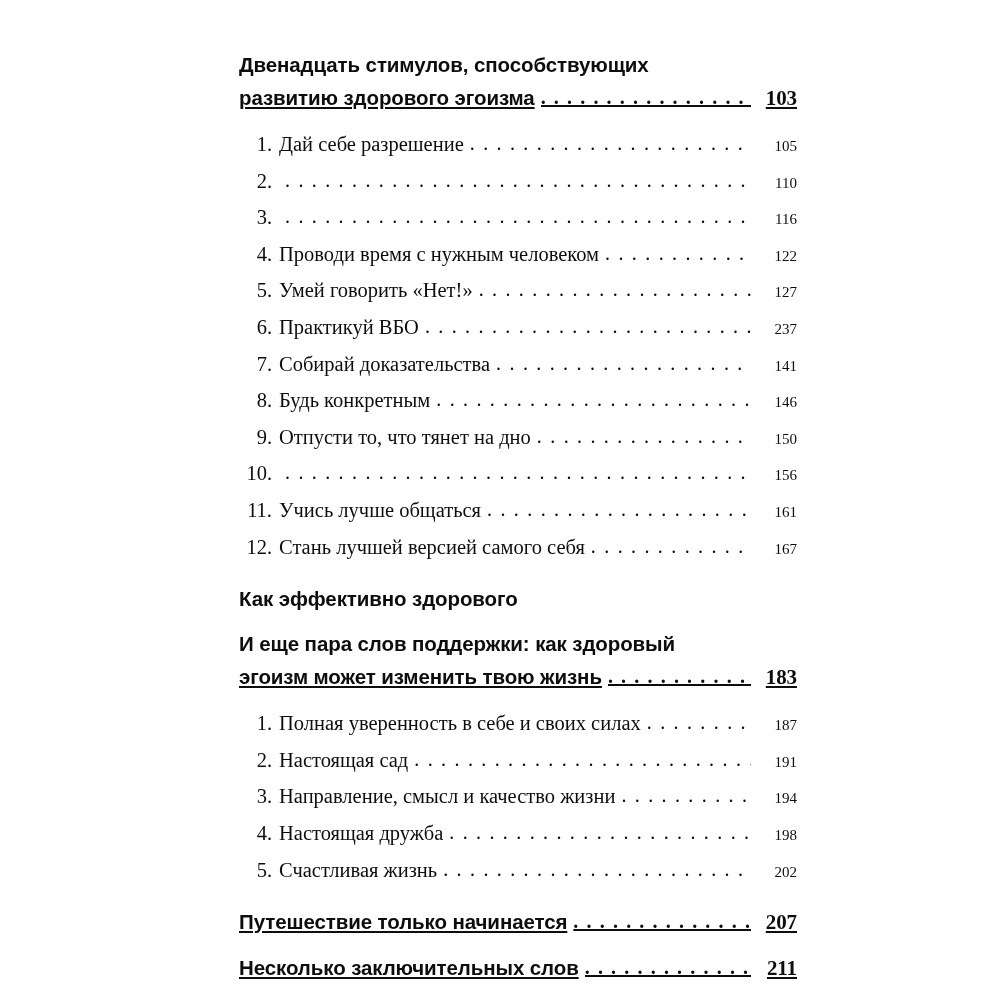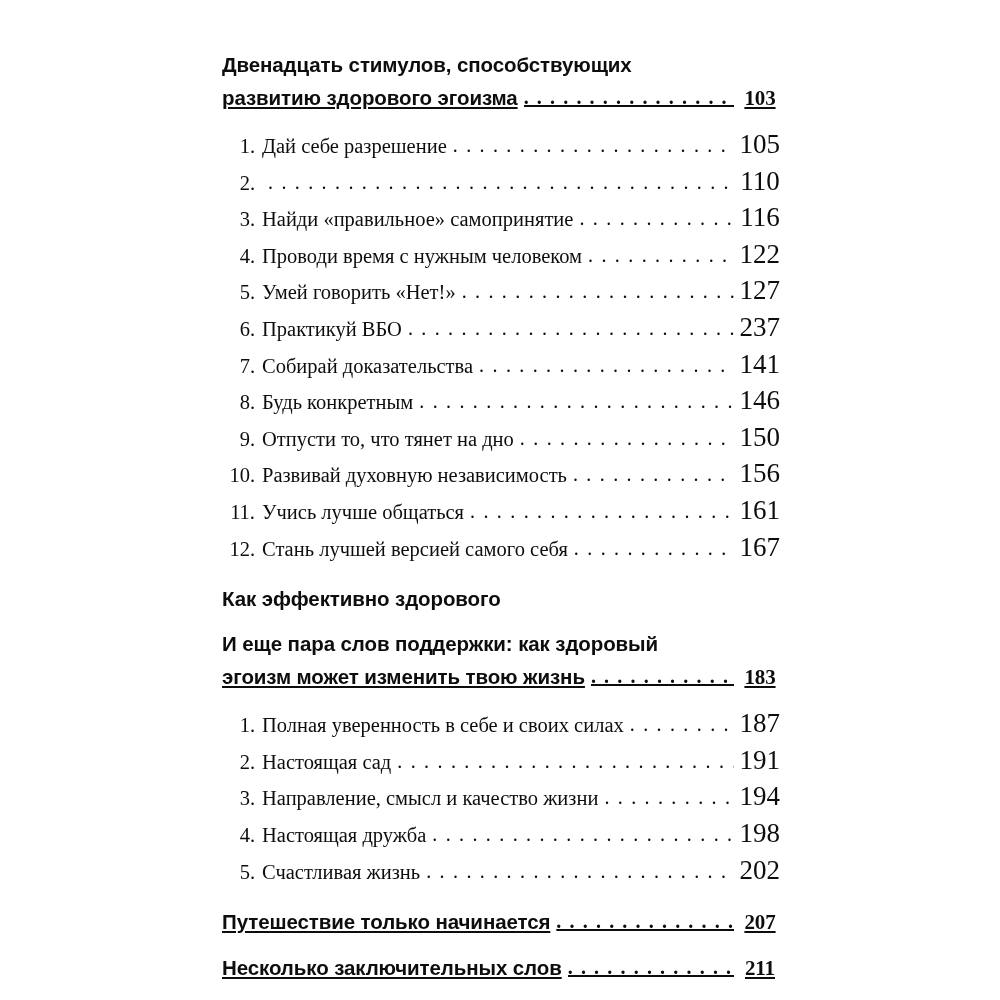--- a/index.html
+++ b/index.html
@@ -15,20 +15,21 @@
     color: #0d0d0d;
     -webkit-font-smoothing: antialiased;
   }
 
   .page {
     position: relative;
     width: 820px;
     height: 1000px;
     box-sizing: border-box;
     padding: 0;
+    margin-left: 17px;
   }
 
   .toc {
     position: absolute;
     left: 222px;
     top: 48px;
     width: 558px;   
   }
 
   
@@ -47,21 +48,21 @@
   }
   .leader::before {
     content: ". . . . . . . . . . . . . . . . . . . . . . . . . . . . . . . . . . . . . . . . . . . . . . . . . . . . . . . . . . . . . . . . . . . . . . . . . .";
     font-family: "Liberation Serif", "DejaVu Serif", serif;
     letter-spacing: 0.5px;
     display: block;
   }
 
   .pagenum {
     flex: 0 0 auto;
-    text-align: center;
+    text-align: right;
     font-family: "Liberation Serif", "DejaVu Serif", serif;
     font-variant-numeric: lining-nums;
   }
 
   
   .heading {
     font-family: "Liberation Sans", "DejaVu Sans", sans-serif;
     font-weight: bold;
     font-size: 20.5px;
     line-height: 33px;
@@ -102,21 +103,21 @@
     width: 40px;
     text-align: right;
     padding-right: 7px;
     box-sizing: border-box;
   }
   .entry .etext {
     flex: 0 0 auto;
     white-space: nowrap;
   }
   .entry .pagenum {
-    font-size: 27px;
+    font-size: 15px;
     min-width: 40px;
   }
   .entry .leader::before {
     font-size: 20px;
     letter-spacing: 1.7px;
     position: relative;
     top: -1px;
   }
 
   .list-block { margin: 0; padding: 0; }
@@ -146,21 +147,20 @@
           <span class="leader"></span>
           <span class="pagenum">105</span>
         </div>
         <div class="row entry">
           <span class="num">2.</span>
           <span class="leader"></span>
           <span class="pagenum">110</span>
         </div>
         <div class="row entry">
           <span class="num">3.</span>
-          <span class="etext">Найди «правильное» самопринятие</span>
           <span class="leader"></span>
           <span class="pagenum">116</span>
         </div>
         <div class="row entry">
           <span class="num">4.</span>
           <span class="etext">Проводи время с нужным человеком</span>
           <span class="leader"></span>
           <span class="pagenum">122</span>
         </div>
         <div class="row entry">
@@ -188,21 +188,20 @@
           <span class="pagenum">146</span>
         </div>
         <div class="row entry">
           <span class="num">9.</span>
           <span class="etext">Отпусти то, что тянет на дно</span>
           <span class="leader"></span>
           <span class="pagenum">150</span>
         </div>
         <div class="row entry">
           <span class="num">10.</span>
-          <span class="etext">Развивай духовную независимость</span>
           <span class="leader"></span>
           <span class="pagenum">156</span>
         </div>
         <div class="row entry">
           <span class="num">11.</span>
           <span class="etext">Учись лучше общаться</span>
           <span class="leader"></span>
           <span class="pagenum">161</span>
         </div>
         <div class="row entry">

